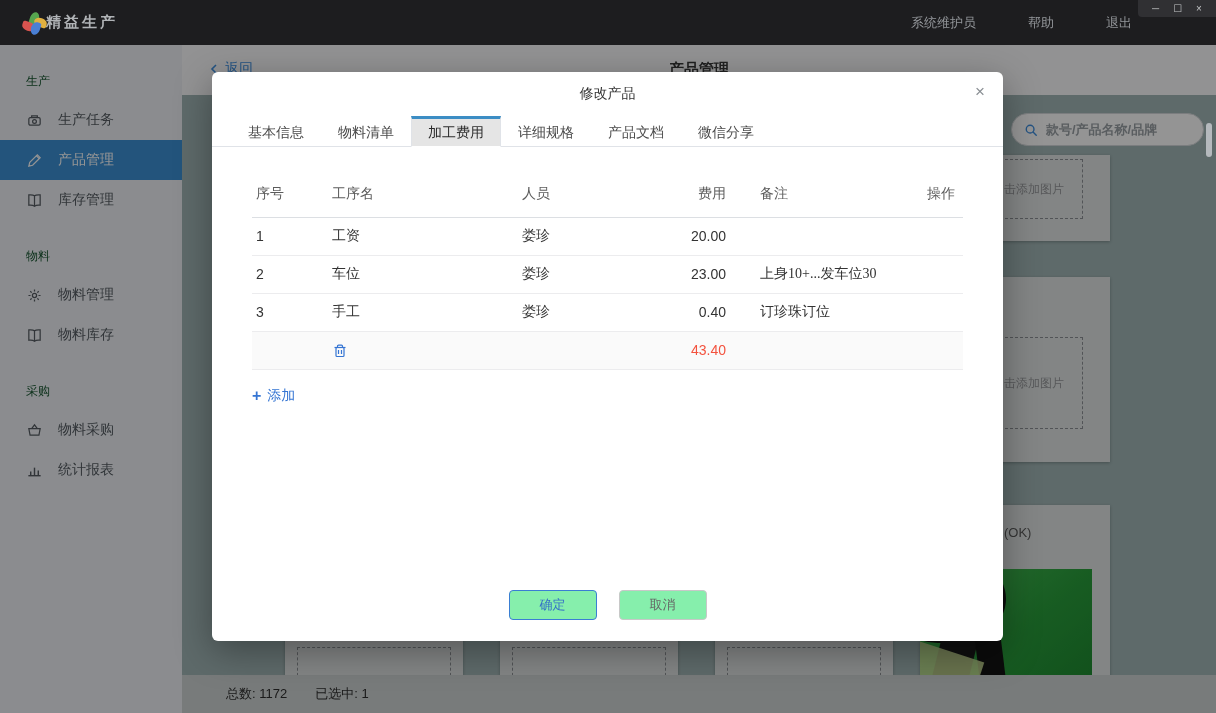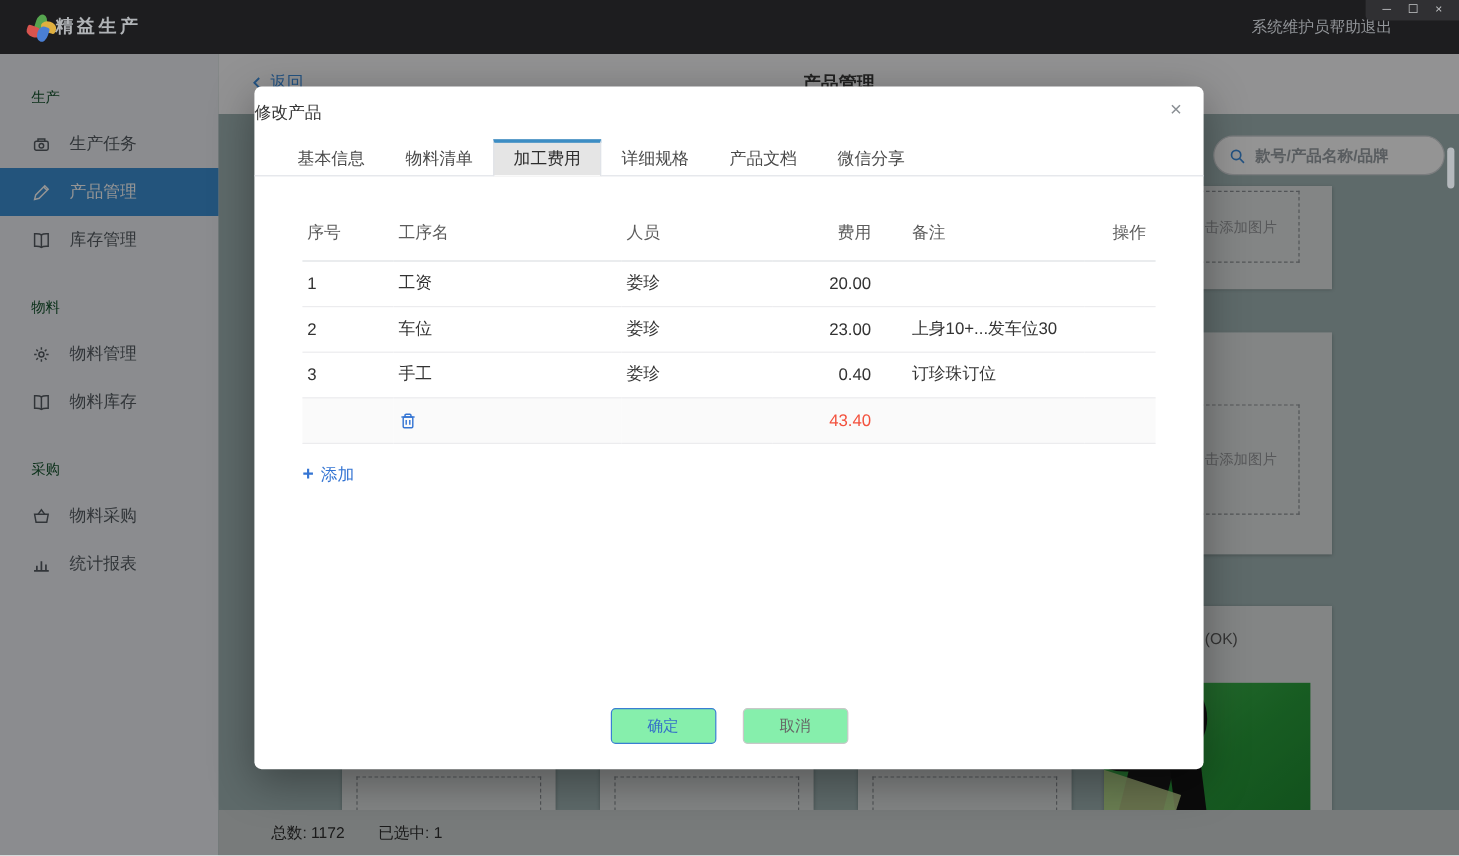--- a/index.html
+++ b/index.html
@@ -10,21 +10,21 @@
   
   .topbar { position:absolute; left:0; top:0; width:1216px; height:45px; background:#1d1d1f;
             display:flex; align-items:center; z-index:60; }
   .logo { position:relative; width:22px; height:22px; margin-left:24px; }
   .logo i { position:absolute; width:9px; height:13px; border-radius:50% 50% 50% 2px; }
   .logo .p1 { left:6px; top:0;  background:#56a54f; transform:rotate(18deg); }
   .logo .p2 { left:0;  top:8px; background:#d8544f; transform:rotate(108deg); }
   .logo .p3 { left:12px;top:4px; background:#e0b040; transform:rotate(-72deg); }
   .logo .p4 { left:7px; top:10px;background:#4a7fd4; transform:rotate(198deg); }
   .app-title { font-size:15px; font-weight:bold; letter-spacing:3px; color:#b0b3b6; }
-  .topbar-right { margin-left:auto; display:flex; align-items:center; padding-right:56px;
+  .topbar-right { margin-left:auto; display:flex; align-items:center; gap:52px; padding-right:84px;
                   font-size:13px; color:#93969a; }
   .topbar-right span { cursor:pointer; }
   .win-controls { position:absolute; right:0; top:0; width:78px; height:17px; background:#303033;
                   border-radius:0 0 0 4px; display:flex; align-items:center; justify-content:space-evenly;
                   color:#c2c4c6; font-size:10px; line-height:1; }
   .win-controls span { cursor:pointer; }
 
   
   .sidebar { position:absolute; left:0; top:45px; width:182px; height:668px; background:#eff2f6; z-index:10; }
   .side-section { margin-top:22px; }
@@ -70,39 +70,39 @@
   .scroll-thumb { position:absolute; right:4px; top:123px; width:6px; height:34px;
                   background:#b5b9bd; border-radius:3px; z-index:45; cursor:grab; }
 
   
   .overlay { position:absolute; left:0; top:45px; width:1216px; height:668px;
              background:rgba(0,0,0,0.42); z-index:40; }
 
   
   .modal { position:absolute; left:212px; top:72px; width:791px; height:569px; background:#fff;
            border-radius:6px; box-shadow:0 10px 36px rgba(0,0,0,.35); z-index:50; }
-  .modal-title { padding-top:13px; text-align:left; font-size:14px; color:#333; }
+  .modal-title { padding-top:13px; text-align:center; font-size:14px; color:#333; }
   .modal-close { position:absolute; right:18px; top:11px; font-size:17px; color:#8a8f94;
                  cursor:pointer; line-height:1; }
   .tabs { display:flex; margin-top:13px; padding:0 19px; border-bottom:1px solid #e0e3e8; }
   .tab { height:31px; line-height:27px; padding:0 16px; font-size:14px; color:#4a4a4a;
          border:1px solid transparent; border-top:3px solid transparent; margin-bottom:-1px;
          cursor:pointer; white-space:nowrap; }
   .tab.active { background:#e5e5e5; border-color:#e0e3e8; border-top-color:#3c8dc4;
                 border-bottom-color:#fff; color:#2c2c2c; }
 
   .fee-table-wrap { margin:25px 40px 0; }
   table.fee-table { width:100%; border-collapse:collapse; table-layout:fixed; }
   .fee-table col.c-idx{width:76px;} .fee-table col.c-proc{width:190px;} .fee-table col.c-per{width:126px;}
   .fee-table col.c-fee{width:86px;} .fee-table col.c-note{width:174px;} .fee-table col.c-op{width:59px;}
   .fee-table th { text-align:left; font-weight:normal; font-size:14px; color:#5c5c5c;
                   height:45px; border-bottom:1px solid #dcdfe3; padding:0 4px; }
   .fee-table td { font-size:14px; color:#333; height:38px; border-bottom:1px solid #ececee; padding:0 4px; }
   .fee-table th.num, .fee-table td.num { text-align:right; }
-  .fee-table th.note-col, .fee-table td.note-col { padding-left:30px; }
+  .fee-table th.note-col, .fee-table td.note-col { padding-left:30px;font-family:Liberation Serif, serif; }
   .fee-table th.op-col { text-align:right; padding-right:8px; }
   .fee-table tr.total-row td { background:#fafafa; }
   .fee-table .total-fee { color:#f3523e; }
   .trash-btn { display:inline-flex; width:16px; height:16px; cursor:pointer; vertical-align:middle; }
 
   .add-link { display:inline-flex; align-items:center; gap:6px; margin:17px 0 0 40px;
               color:#3575d3; font-size:14px; cursor:pointer; }
   .add-link .plus { font-size:16px; font-weight:bold; line-height:1; }
 
   .modal-actions { position:absolute; left:0; bottom:21px; width:100%; display:flex;

